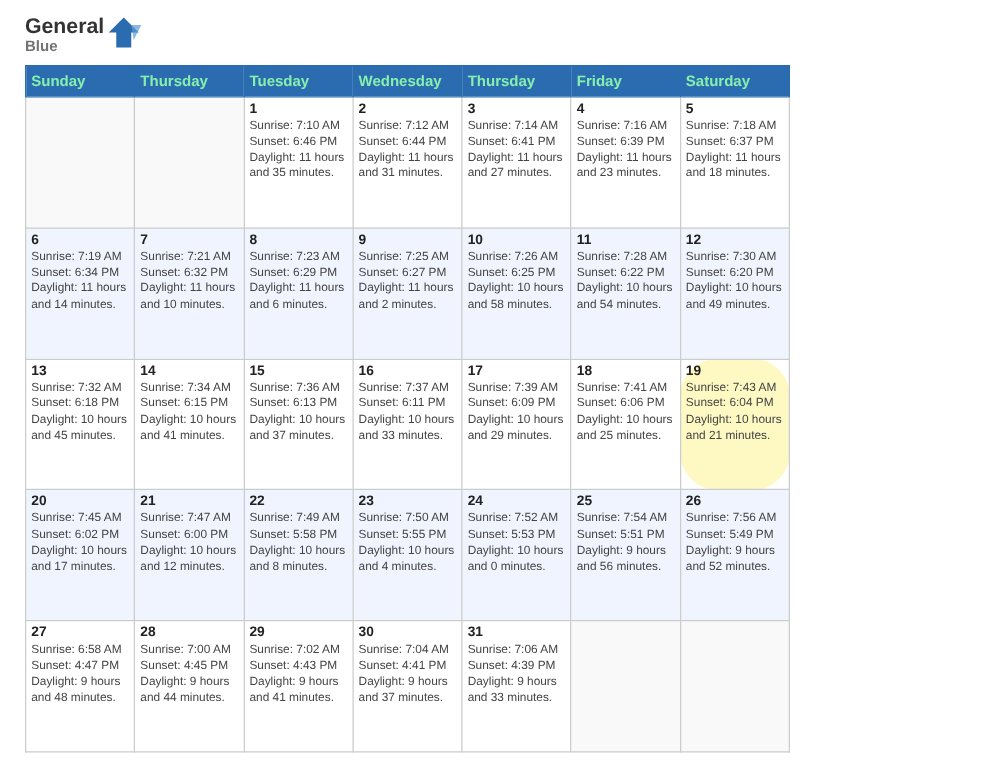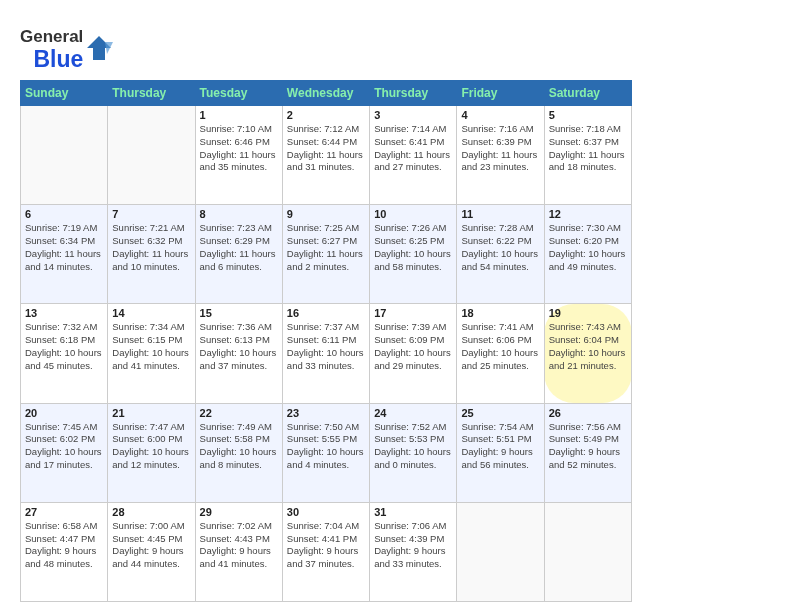--- a/index.html
+++ b/index.html
@@ -6,21 +6,21 @@
     body {
       font-family: Arial, sans-serif;
       background: #fff;
       width: 792px;
       height: 612px;
       overflow: hidden;
     }
     .page {
       width: 652px;
       height: 612px;
-      padding: 28px 20px 10px 20px;
+      padding: 12px 20px 10px 20px;
       display: flex;
       flex-direction: column;
     }
     .header {
       display: flex;
       align-items: flex-start;
       justify-content: space-between;
       margin-bottom: 8px;
     }
     .logo {
@@ -101,21 +101,21 @@
     }
   </style>
 </head>
 <body>
 
 <div class="page">
   <div class="header">
     <div class="logo">
       <div class="logo-text">
         <span style="font-size:17px;font-weight:bold;color:#333;">General</span>
-        <span style="font-size:23px;font-weight:bold;color:#1d4ed8;text-align:right;">Blue</span>
+        <span style="font-size:12px;font-weight:bold;color:#737373;">Blue</span>
       </div>
       <svg class="logo-icon" viewBox="0 0 28 28" xmlns="http://www.w3.org/2000/svg">
         <polygon points="14,2 26,14 20,14 20,26 8,26 8,14 2,14" fill="#2b6cb0"></polygon>
         <polygon points="20,8 28,8 22,20" fill="#5b9bd5" opacity="0.7"></polygon>
       </svg>
     </div>
   </div>
 
   <table class="calendar">
     <thead>

